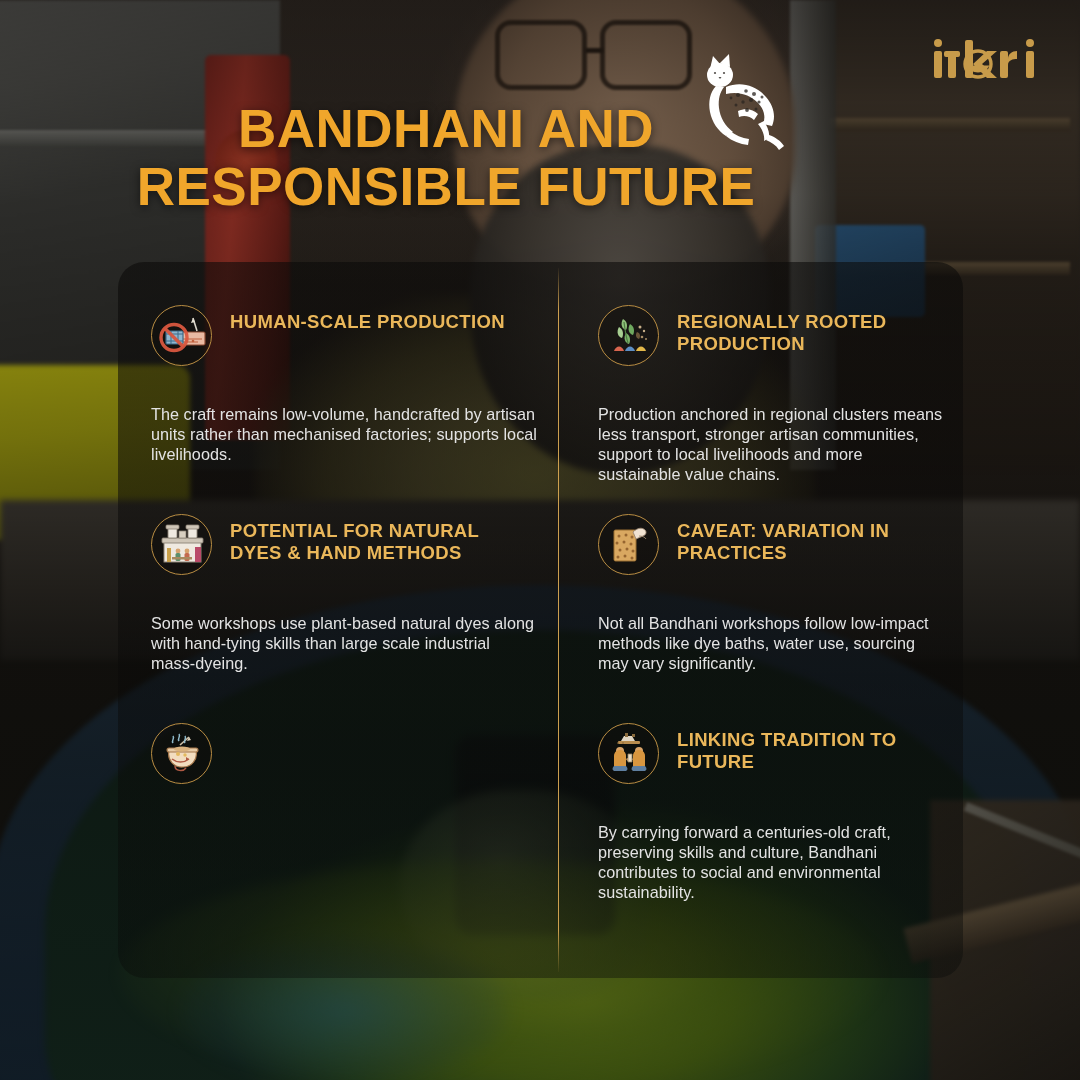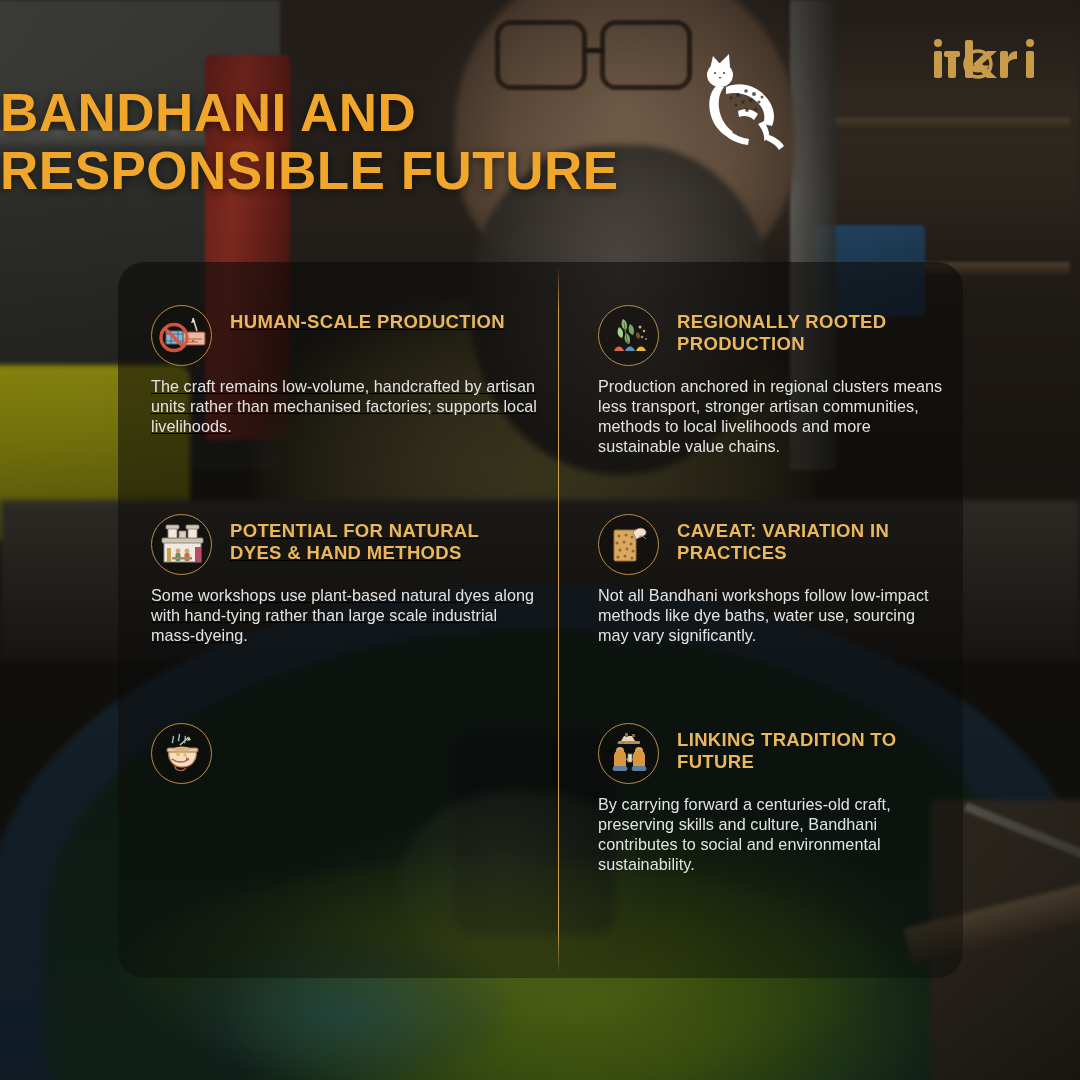--- a/index.html
+++ b/index.html
@@ -105,52 +105,52 @@
   #bg-scrim{ position:absolute; inset:0;
      background:
        linear-gradient(180deg, rgba(8,6,5,.50) 0%, rgba(8,6,5,.30) 18%, rgba(10,8,6,.42) 38%, rgba(6,8,6,.55) 70%, rgba(5,7,6,.42) 100%);
   }
 
   
   #logo{ position:absolute; right:36px; top:40px; height:44px; display:flex; align-items:center; }
   #logo svg{ display:block; }
 
   
-  #title-wrap{ position:absolute; left:0; top:84px; width:892px; text-align:left; z-index:6; }
+  #title-wrap{ position:absolute; left:0; top:100px; width:892px; text-align:center; z-index:6; }
   #title-wrap h1{
     font-size:53px; line-height:58px; font-weight:bold; letter-spacing:.5px;
     color:#F0A62B;
     text-shadow:0 2px 10px rgba(0,0,0,.55);
   }
   #cat{ position:absolute; left:686px; top:53px; width:120px; height:100px; z-index:7; }
 
   
   #panel{ position:absolute; left:118px; top:262px; width:845px; height:716px;
      border-radius:26px;
      background:linear-gradient(180deg, rgba(10,9,8,.58) 0%, rgba(10,9,8,.50) 45%, rgba(8,10,8,.40) 100%);
      z-index:4; }
   #divider{ position:absolute; left:558px; top:268px; width:1px; height:704px; z-index:5;
      background:linear-gradient(180deg, rgba(196,150,70,.05) 0%, rgba(214,166,82,.95) 6%, rgba(214,166,82,.95) 94%, rgba(196,150,70,.05) 100%); }
 
   
   #grid{ position:absolute; left:118px; top:262px; width:845px; height:716px; z-index:6;
      display:grid; grid-template-columns:440px 405px; grid-template-rows:209px 209px 232px; }
   .cell{ position:relative; }
-  .cell.left{ padding:43px 20px 0 33px;text-decoration:underline; }
+  .cell.left{ padding:43px 20px 0 33px; }
   .cell.right{ padding:43px 14px 0 40px; }
 
   .item-head{ display:flex; align-items:flex-start; gap:18px; }
   .icon-circle{ flex:0 0 auto; width:61px; height:61px; border-radius:50%;
      border:1.5px solid #b98d43; position:relative; overflow:hidden;
      background:rgba(16,13,10,.45); }
   .icon-circle svg{ position:absolute; left:0; top:0; }
   .item-title{ font-size:18.5px; line-height:22px; font-weight:bold; letter-spacing:.35px;
      color:#EAB75A; padding-top:6px; text-transform:uppercase; max-width:300px; }
   .cell.right .item-title{ max-width:280px; }
-  .item-body{ margin-top:10px; font-size:16.2px; line-height:20px; color:#E3E3E3;
+  .item-body{ margin-top:38px; font-size:16.2px; line-height:20px; color:#E3E3E3;
      letter-spacing:.05px; max-width:390px; }
   .cell.right .item-body{ max-width:400px; }
 </style>
 </head>
 <body>
 
 <div id="bg">
   <div class="bg-top"></div>
   <div class="bg-cabinet"></div>
   <div class="bg-cabinet-line"></div>
@@ -279,21 +279,21 @@
             <circle cx="45" cy="25" r="1.2" fill="#c8b08a"></circle>
           <circle cx="43" cy="31" r="1.3" fill="#a98f67"></circle>
             <circle cx="47" cy="33" r="1" fill="#a98f67"></circle>
           <path d="M15 45 c2 -6 8 -6 10 0z" fill="#d9654f"></path>
           <path d="M26 45 c2 -6 8 -6 10 0z" fill="#5c8ec4"></path>
           <path d="M37 45 c2 -6 8 -6 10 0z" fill="#e3b84a"></path>
         </svg>
       </div>
       <div class="item-title">REGIONALLY ROOTED PRODUCTION</div>
     </div>
-    <div class="item-body">Production anchored in regional clusters means less transport, stronger artisan communities, methods to local livelihoods and more sustainable value chains.</div>
+    <div class="item-body">Production anchored in regional clusters means less transport, stronger artisan communities, support to local livelihoods and more sustainable value chains.</div>
   </div>
 
   <div class="cell left">
     <div class="item-head">
       <div class="icon-circle">
         <svg width="61" height="61" viewBox="0 0 61 61">
           <rect x="12" y="27" width="37" height="20" fill="#efe9e0" stroke="#8d8376" stroke-width="1"></rect>
           <rect x="10" y="23" width="41" height="5" rx="1" fill="#cfc6b8" stroke="#8d8376" stroke-width="0.9"></rect>
           <rect x="16" y="13" width="9" height="10" rx="1" fill="#efe9e0" stroke="#8d8376" stroke-width="0.9"></rect>
           <rect x="36" y="13" width="9" height="10" rx="1" fill="#efe9e0" stroke="#8d8376" stroke-width="0.9"></rect>
@@ -304,21 +304,21 @@
           <rect x="15" y="33" width="4" height="14" fill="#c9a04a"></rect>
           <circle cx="26" cy="36" r="2.4" fill="#d6a26d"></circle>
             <rect x="23.5" y="38" width="5" height="8" rx="1.5" fill="#5d8f6a"></rect>
           <circle cx="35" cy="36" r="2.4" fill="#d6a26d"></circle>
             <rect x="32.5" y="38" width="5" height="8" rx="1.5" fill="#c46a4e"></rect>
           <rect x="20" y="42" width="20" height="2.5" fill="#a88a5f"></rect>
         </svg>
       </div>
       <div class="item-title">POTENTIAL FOR NATURAL DYES &amp; HAND METHODS</div>
     </div>
-    <div class="item-body">Some workshops use plant-based natural dyes along with hand-tying rather than large scale industrial mass-dyeing.</div>
+    <div class="item-body">Some workshops use plant-based natural dyes along with hand-tying skills than large scale industrial mass-dyeing.</div>
   </div>
 
   <div class="cell right">
     <div class="item-head">
       <div class="icon-circle">
         <svg width="61" height="61" viewBox="0 0 61 61">
           <rect x="15" y="15" width="22" height="31" rx="1.5" fill="#d9a861" stroke="#9a6f33" stroke-width="1"></rect>
           <g fill="#8a5a28" opacity=".85">
             <circle cx="20" cy="21" r="1.5"></circle>
               <circle cx="27" cy="20" r="1.5"></circle>

